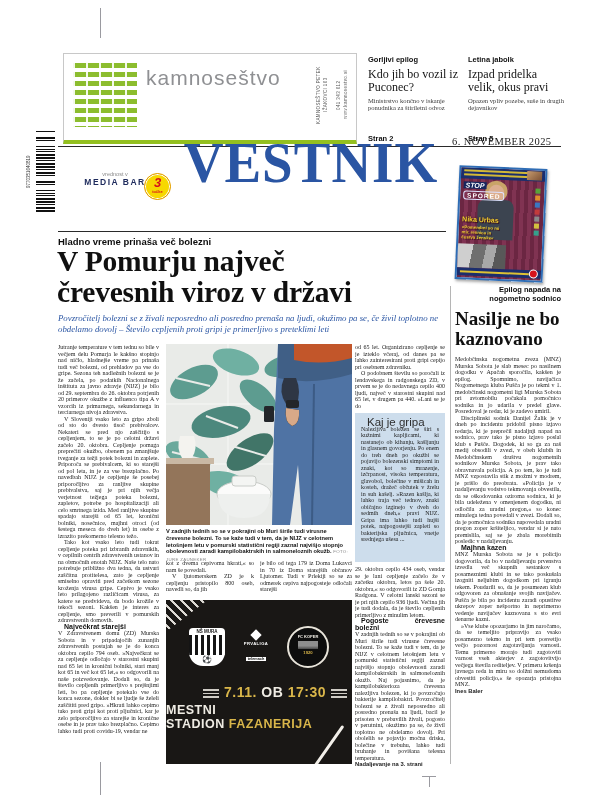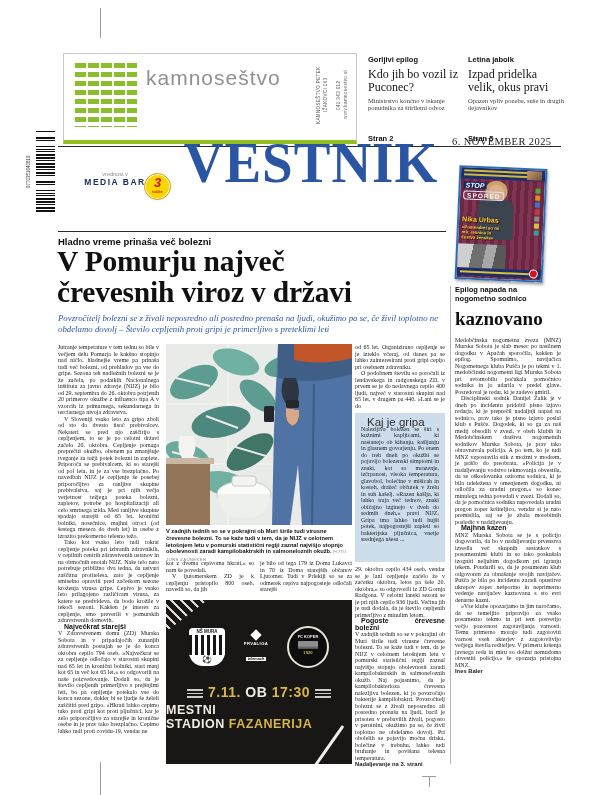--- a/index.html
+++ b/index.html
@@ -109,31 +109,31 @@
   .badge-league{width:34px;text-align:center;}
   .diamond{width:8px;height:8px;margin:0 auto 2px auto;background:#fff;transform:rotate(45deg);}
   .lg1{font-family:"Liberation Sans",sans-serif;font-weight:bold;font-size:4.2px;color:#fff;letter-spacing:.4px;}
   .lg2{font-family:"Liberation Sans",sans-serif;font-weight:bold;font-size:3.8px;color:#111;background:#fff;
        display:inline-block;padding:0 2px;margin-top:1px;}
   .badge-koper{width:38px;height:38px;border-radius:50%;background:#0d0d0d;border:2px solid #e8e4da;
        text-align:center;overflow:hidden;}
   .badge-koper .nm{font-family:"Liberation Sans",sans-serif;font-weight:bold;font-size:4px;color:#efece4;margin-top:6px;}
   .badge-koper .sky{width:20px;height:8px;margin:2px auto 1px auto;background:linear-gradient(180deg,#8d8d8d 60%,#4a4a4a);}
   .badge-koper .yr{font-family:"Liberation Sans",sans-serif;font-weight:bold;font-size:4.2px;color:#d9b64a;}
-  .ad-when{position:absolute;left:0;top:84px;width:186px;text-align:center;font-family:"Liberation Sans",sans-serif;
+  .ad-when{position:absolute;left:0;top:84px;width:186px;text-align:right;font-family:"Liberation Sans",sans-serif;
            font-weight:bold;font-size:14px;color:#d9b64a;letter-spacing:.5px;}
   .ad-when .ob{color:#efece4;}
   .tri{display:inline-block;width:16px;height:9px;vertical-align:middle;margin:0 5px;
        background:repeating-linear-gradient(180deg,#cfccc5 0 1.6px,transparent 1.6px 3.6px);}
   .ad-venue{position:absolute;left:0;top:103px;width:186px;text-align:left;font-family:"Liberation Sans",sans-serif;
             font-weight:bold;font-size:12.5px;color:#efece4;letter-spacing:.5px;}
   .ad-venue .gold{color:#d9b64a;}
   
   .side{left:455px;top:285px;width:106px;height:505px;overflow:hidden;}
-  .skick{font-family:"Liberation Sans",sans-serif;font-weight:bold;font-size:7.5px;line-height:9px;color:#0e0e0e;}
+  .skick{font-family:"Liberation Sans",sans-serif;font-weight:bold;font-size:7.5px;line-height:9px;color:#0e0e0e;text-align:right;}
   .shead{font-size:19px;line-height:19.5px;font-weight:600;color:#101010;margin:6px 0 8px 0;}
   .author{font-family:"Liberation Sans",sans-serif;font-weight:bold;font-size:5.8px;margin-top:2px;}
 </style>
 </head>
 <body>
 
 <div class="page">
 
   <div class="abs cropv" style="left:100px;top:8px;height:30px;"></div>
   <div class="abs cropv" style="left:100px;top:762px;height:33px;"></div>
@@ -332,20 +332,21 @@
   </div>
 
   <div class="abs vdivider"></div>
 
   <div class="abs side">
     <div class="skick">
       <span>Epilog napada na</span><br>
       <span>nogometno sodnico</span>
     </div>
     <div class="shead">
+      <div>Nasilje ne bo</div>
       <div>kaznovano</div>
     </div>
     <div class="jbody">
       <p class="first">Medobčinska nogometna zveza (MNZ) Murska Sobota je slab mesec po nasilnem dogodku v Apačah sporočila, kakšen je epilog. Spomnimo, navijačica Nogometnega kluba Pušča je po tekmi v 1. medobčinski nogometni ligi Murska Sobota pri avtomobilu počakala pomočnico sodnika in jo udarila v predel glave. Posredoval je redar, ki je zadevo umiril.</p>
       <p>Disciplinski sodnik Danijel Žalik je v dneh po incidentu pridobil pisno izjavo redarja, ki je preprečil nadaljnji napad na sodnico, prav tako je pisno izjavo poslal klub s Pušče. Dogodek, ki so ga za naš medij obsodili v zvezi, v obeh klubih in Medobčinskem društvu nogometnih sodnikov Murska Sobota, je prav tako obravnavala policija. A po tem, ko je tudi MNZ vzpostavila stik z možmi v modrem, je prišlo do preobrata. »Policija je v nadaljevanju vodstvo tekmovanja obvestila, da se oškodovanka oziroma sodnica, ki je bila udeležena v omenjenem dogodku, ni odločila za uradni pregon,« so konec minulega tedna povedali v zvezi. Dodali so, da je pomočnica sodnika napovedala uradni pregon zoper kršiteljico, vendar si je nato premislila, saj se je zbala morebitnih posledic v nadaljevanju.</p>
       <p class="subhead">Majhna kazen</p>
       <p class="first">MNZ Murska Sobota se je s policijo dogovorila, da bo v nadaljevanju prvenstva izvedla več skupnih sestankov s posameznimi klubi in se tako poskušala izogniti neljubim dogodkom pri igranju tekem. Poudarili so, da je posamezen klub odgovoren za obnašanje svojih navijačev. Pušča je bila po incidentu zaradi opustitve ukrepov zoper nešportno in neprimerno vedenje navijačev kaznovana s sto evri denarne kazni.</p>
       <p>»Vse klube opozarjamo in jim naročamo, da se temeljito pripravijo za vsako posamezno tekmo in pri tem posvetijo večjo pozornost zagotavljanja varnosti. Temu primerno morajo tudi zagotoviti varnost vseh akterjev z zagotovitvijo večjega števila rediteljev. V primeru kršenja javnega reda in miru so dolžni nemudoma obvestiti policijo,« še opozarja pristojna MNZ.</p>
       <p class="author first">Ines Baler</p>
     </div>

